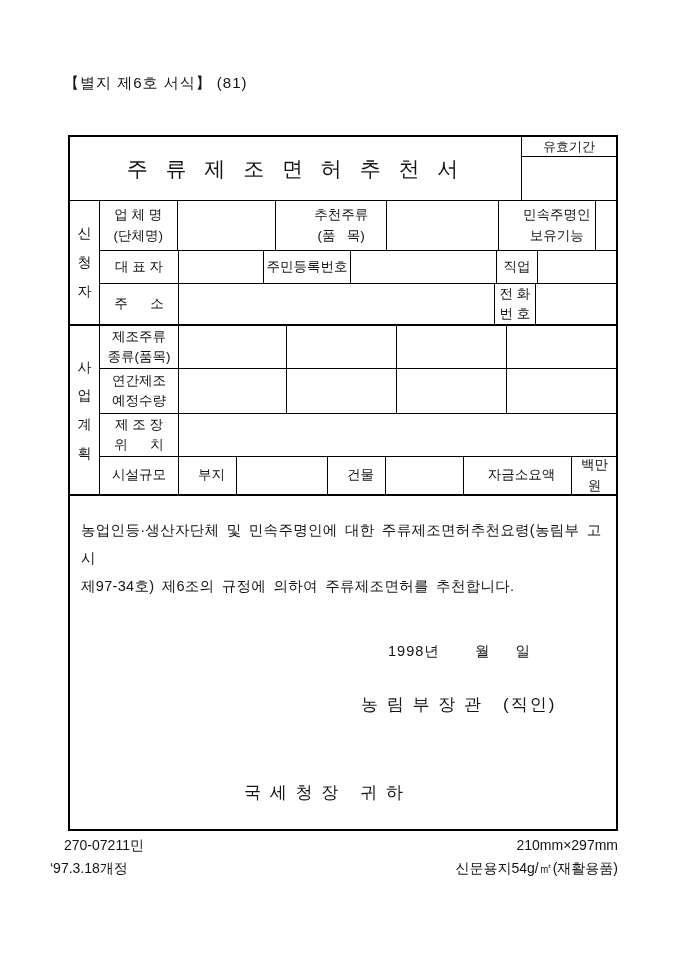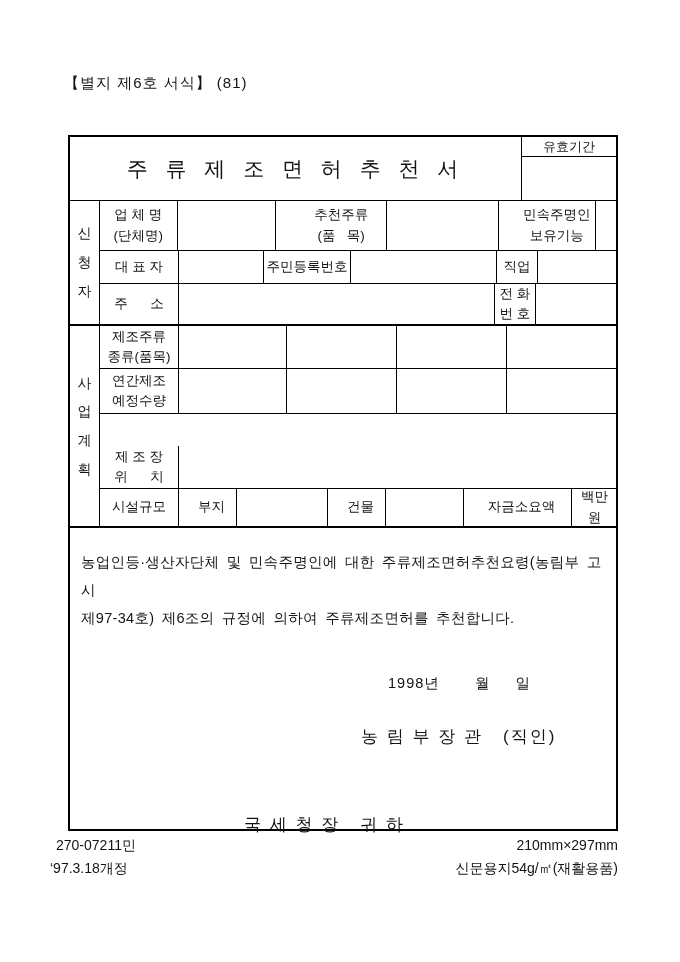--- a/index.html
+++ b/index.html
@@ -28,34 +28,34 @@
   .rows{flex:1;display:flex;flex-direction:column;min-width:0;}
   .r{display:flex;border-bottom:1px solid #000;box-sizing:border-box;}
   .r:last-child{border-bottom:none;}
   .c{border-right:1px solid #000;box-sizing:border-box;display:flex;align-items:center;justify-content:center;
     text-align:center;font-size:13.5px;line-height:1.5;white-space:pre-wrap;overflow:hidden;}
   .c:last-child{border-right:none;}
   .fill{flex:1;}
   .money{justify-content:flex-end;padding-right:7px;}
 
   .hA{height:50px;gap:20px;} .hB{height:33px;} .hC{height:40px;}
-  .hD{height:43px;} .hE{height:45px;} .hF{height:43px;margin-top:32px;} .hG{height:37px;gap:8px;}
+  .hD{height:43px;} .hE{height:45px;} .hF{height:43px;} .hG{height:37px;gap:8px;}
   .w79{width:79px;} .w80{width:80px;} .w93{width:93px;} .w85{width:85px;} .w87{width:87px;}
   .w146{width:146px;} .w41{width:41px;} .w108{width:108px;} .w110{width:110px;}
   .w50{width:50px;} .w83{width:83px;} .w70{width:70px;} .w100{width:100px;}
 
   .bottom{flex:1;position:relative;}
   .statement{position:absolute;left:11px;right:6px;top:20px;font-size:14.5px;line-height:28px;
     white-space:pre-wrap;word-spacing:3px;letter-spacing:0.3px;}
   .date-line{position:absolute;left:318px;top:146px;font-size:14.5px;white-space:pre;letter-spacing:1px;}
   .signer{position:absolute;left:262px;top:197px;font-size:17px;white-space:pre;letter-spacing:2px;margin-left:29px;}
   .addressee{position:absolute;left:174px;top:285px;font-size:17px;white-space:pre;letter-spacing:2px;}
 
   .footer-item{position:absolute;font-size:14px;white-space:pre;}
-  .f-l1{left:56px;top:837px;}
+  .f-l1{left:64px;top:837px;}
   .f-l2{left:50px;top:860px;}
   .f-r1{right:62px;top:837px;}
   .f-r2{right:62px;top:860px;}
 </style>
 </head>
 <body>
 
 <div class="doc-ref">【별지 제6호 서식】 (81)</div>
 
 <div class="form-table">

